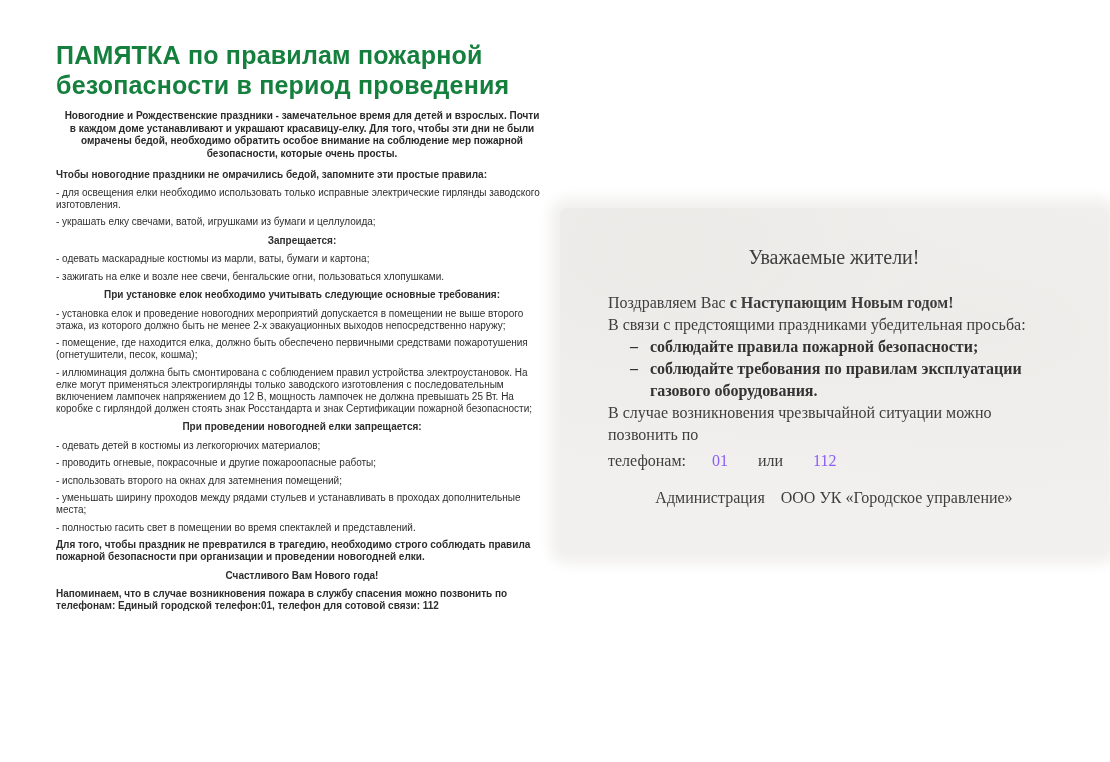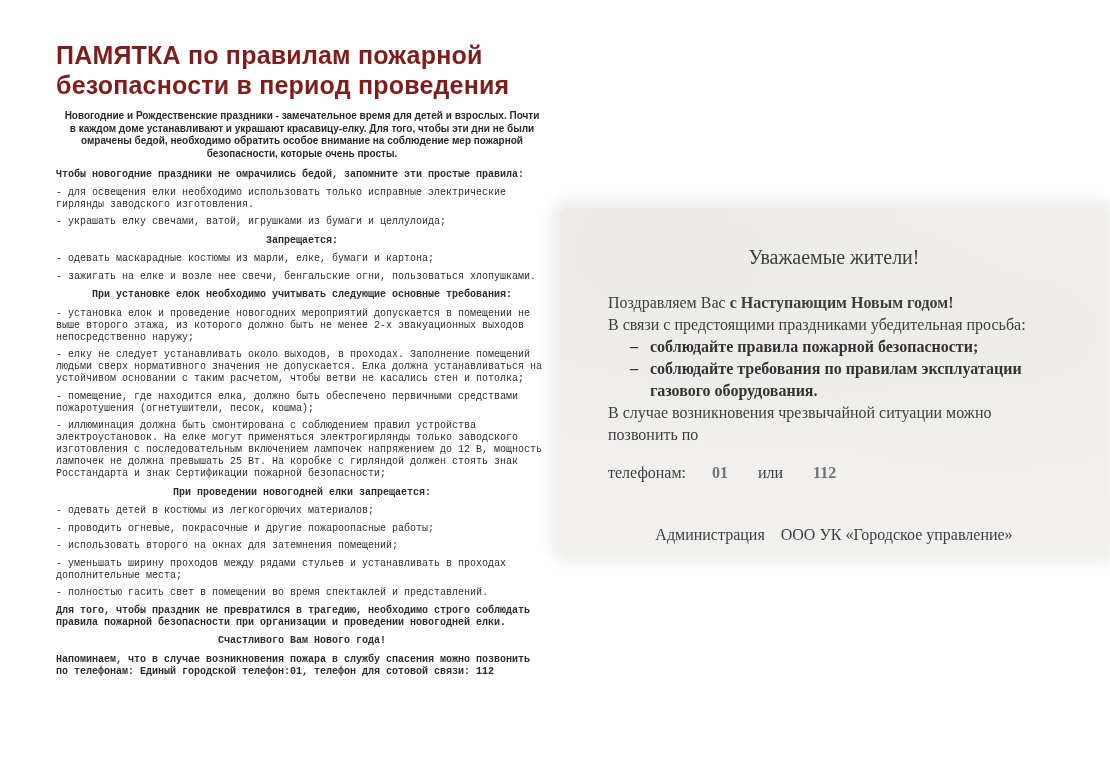--- a/index.html
+++ b/index.html
@@ -9,29 +9,29 @@
     font-family:"Liberation Sans", sans-serif;
   }
 
   
   .left-page{
     position:absolute;left:56px;top:40px;width:492px;
     color:#2e2e2e;
   }
   .memo-title{
     font-weight:bold;font-size:25px;line-height:30px;
-    color:#7f1d1d;letter-spacing:.2px;
+    color:#15803d;letter-spacing:.2px;
   }
   .memo-intro{
     margin-top:10px;padding:0 8px;
     font-weight:bold;font-size:10px;line-height:12.5px;
     text-align:center;color:#2a2a2a;
   }
   .memo-blocks{margin-top:9px;font-size:10px;line-height:12px;}
-  .blk{margin-bottom:5.5px;font-family:Liberation Mono, monospace;}
+  .blk{margin-bottom:5.5px;}
   .blk.bold{font-weight:bold;}
   .blk.head{font-weight:bold;text-align:center;margin:6.5px 0;}
 
   
   .notice-paper{
     position:absolute;left:560px;top:208px;width:548px;height:346px;
     background:
       radial-gradient(ellipse at 18% 12%, #eceae7 0%, rgba(236,234,231,0) 55%),
       radial-gradient(ellipse at 78% 35%, #edecE9 0%, rgba(237,236,233,0) 60%),
       #f1f0ee;
@@ -42,47 +42,46 @@
     position:absolute;left:608px;top:246px;width:452px;
     font-family:"Liberation Serif", serif;
     font-size:16px;line-height:22px;color:#3e3e3e;
   }
   .notice-heading{text-align:center;margin:0 0 24px 0;font-weight:normal;font-size:20px;}
   .n-line{margin:0;}
   .n-bullets{margin:0;padding:0;list-style:none;}
   .n-bullet{display:flex;gap:12px;padding-left:22px;font-weight:bold;color:#333;}
   .n-bullet .dash{flex:0 0 auto;}
   .phones-line{display:flex;gap:16px;align-items:baseline;}
-  .phone{font-weight:bold;color:#737373;margin:16px 10px;}
+  .phone{font-weight:normal;color:#8b5cf6;margin:4px 10px;}
   .conj{margin:0 4px;}
   .signature{
-    margin-top:24px;display:flex;justify-content:center;gap:16px;text-align:center;
+    margin-top:11px;display:flex;justify-content:center;gap:16px;text-align:center;
   }
 </style>
 </head>
 <body>
 
 <div class="left-page">
   <div class="memo-title">
     <div>ПАМЯТКА по правилам пожарной</div>
     <div>безопасности в период проведения</div>
   </div>
 
   <div class="memo-intro">Новогодние и Рождественские праздники - замечательное время для детей и взрослых. Почти в каждом доме устанавливают и украшают красавицу-елку. Для того, чтобы эти дни не были омрачены бедой, необходимо обратить особое внимание на соблюдение мер пожарной безопасности, которые очень просты.</div>
 
   <div class="memo-blocks">
     <div class="blk bold">Чтобы новогодние праздники не омрачились бедой, запомните эти простые правила:</div>
     <div class="blk item">- для освещения елки необходимо использовать только исправные электрические гирлянды заводского изготовления.</div>
     <div class="blk item">- украшать елку свечами, ватой, игрушками из бумаги и целлулоида;</div>
     <div class="blk head">Запрещается:</div>
-    <div class="blk item">- одевать маскарадные костюмы из марли, елке, бумаги и картона;</div>
+    <div class="blk item">- одевать маскарадные костюмы из марли, ваты, бумаги и картона;</div>
     <div class="blk item">- зажигать на елке и возле нее свечи, бенгальские огни, пользоваться хлопушками.</div>
     <div class="blk head">При установке елок необходимо учитывать следующие основные требования:</div>
     <div class="blk item">- установка елок и проведение новогодних мероприятий допускается в помещении не выше второго этажа, из которого должно быть не менее 2-х эвакуационных выходов непосредственно наружу;</div>
-    <div class="blk item">- елку не следует устанавливать около выходов, в проходах. Заполнение помещений людьми сверх нормативного значения не допускается. Елка должна устанавливаться на устойчивом основании с таким расчетом, чтобы ветви не касались стен и потолка;</div>
     <div class="blk item">- помещение, где находится елка, должно быть обеспечено первичными средствами пожаротушения (огнетушители, песок, кошма);</div>
     <div class="blk item">- иллюминация должна быть смонтирована с соблюдением правил устройства электроустановок. На елке могут применяться электрогирлянды только заводского изготовления с последовательным включением лампочек напряжением до 12 В, мощность лампочек не должна превышать 25 Вт. На коробке с гирляндой должен стоять знак Росстандарта и знак Сертификации пожарной безопасности;</div>
     <div class="blk head">При проведении новогодней елки запрещается:</div>
     <div class="blk item">- одевать детей в костюмы из легкогорючих материалов;</div>
     <div class="blk item">- проводить огневые, покрасочные и другие пожароопасные работы;</div>
     <div class="blk item">- использовать второго на окнах для затемнения помещений;</div>
     <div class="blk item">- уменьшать ширину проходов между рядами стульев и устанавливать в проходах дополнительные места;</div>
     <div class="blk item">- полностью гасить свет в помещении во время спектаклей и представлений.</div>
     <div class="blk bold">Для того, чтобы праздник не превратился в трагедию, необходимо строго соблюдать правила пожарной безопасности при организации и проведении новогодней елки.</div>
     <div class="blk head">Счастливого Вам Нового года!</div>

